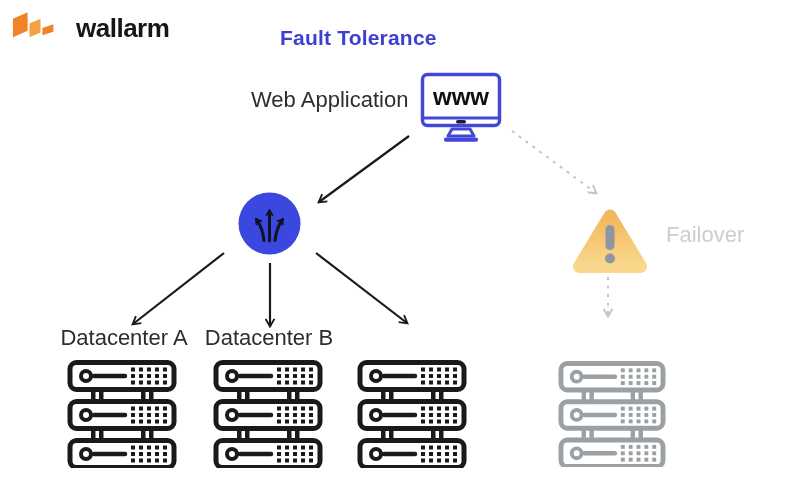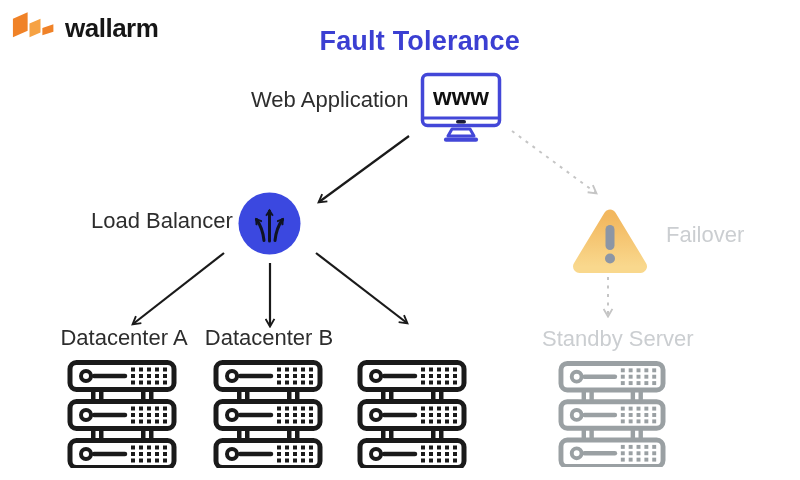--- a/index.html
+++ b/index.html
@@ -5,23 +5,23 @@
   html,body{margin:0;padding:0;background:#fff;}
   .stage{
     position:relative;width:800px;height:480px;overflow:hidden;
     background:var(--background,#fff);
     font-family:"Liberation Sans",sans-serif;
   }
   .arrow-layer{position:absolute;inset:0;pointer-events:none;}
   .lbl{position:absolute;font-size:22px;line-height:22px;color:var(--label-text);white-space:nowrap;}
   .lbl.inactive{color:var(--inactive-text-gray);text-align:center;}
   .ctr{text-align:center;}
-  .page-title{position:absolute;left:280px;top:26px;width:240px;text-align:right;
-    font-size:27px;font-weight:bold;color:var(--title-blue);letter-spacing:.2px;}
-  .logo{position:absolute;left:12px;top:9px;display:flex;align-items:center;gap:7px;height:38px;}
+  .page-title{position:absolute;left:280px;top:26px;width:240px;text-align:left;
+    font-size:21px;font-weight:bold;color:var(--title-blue);letter-spacing:.2px;}
+  .logo{position:absolute;left:12px;top:9px;display:flex;align-items:center;gap:18px;height:38px;}
   .logo-text{font-size:26px;font-weight:bold;color:#161616;letter-spacing:-.5px;}
   .icon{position:absolute;display:block;}
   .server{color:var(--ink);}
   .server.inactive{color:var(--inactive-icon-gray);}
 </style>
 </head>
 <body>
 
 <div class="stage">
 
@@ -102,21 +102,20 @@
   <div class="lbl" style="left:251px;top:89px">Web Application</div>
   <svg class="icon" style="left:420px;top:71px" width="82" height="72" viewBox="0 0 82 72">
     <rect x="2.5" y="3.5" width="77" height="51" rx="5" fill="#fff" style="stroke:var(--monitor-blue)" stroke-width="3.5"></rect>
     <line x1="3" y1="47" x2="79" y2="47" style="stroke:var(--monitor-blue)" stroke-width="3"></line>
     <rect x="36" y="49" width="10" height="3.6" rx="1.8" fill="#1c1d3a"></rect>
     <path d="M32,58 L50,58 L54,65 L28,65 Z" fill="#fff" style="stroke:var(--monitor-blue)" stroke-width="3" stroke-linejoin="round"></path>
     <line x1="26" y1="68.7" x2="56" y2="68.7" style="stroke:var(--monitor-blue)" stroke-width="4.2" stroke-linecap="round"></line>
     <text x="41" y="33.5" text-anchor="middle" font-family="Liberation Sans, sans-serif" font-size="24" font-weight="bold" fill="#101010">www</text>
   </svg>
 
-  <div class="lbl" style="left:91px;top:210px">Load Balancer</div>
   <svg class="icon" style="left:238px;top:192px" width="63" height="63" viewBox="0 0 63 63">
     <defs>
       <marker id="m-lb" viewBox="0 0 8 8" refX="5.5" refY="4" markerWidth="2.8" markerHeight="2.8" orient="auto">
         <path d="M1,0.8 L6,4 L1,7.2" fill="none" stroke="#0f1322" stroke-width="1.8"></path>
       </marker>
     </defs>
     <circle cx="31.5" cy="31.5" r="31" style="fill:var(--circle-blue)"></circle>
     <g fill="none" stroke="#0f1322" stroke-width="3" stroke-linecap="round">
       <path d="M31.5,49 V19" marker-end="url(#m-lb)"></path>
       <path d="M26,48.5 C25,39 22.5,33 18.5,27.5" marker-end="url(#m-lb)"></path>
@@ -143,18 +142,17 @@
         <stop offset="0" style="stop-color:var(--amber-top)"></stop>
         <stop offset="1" style="stop-color:var(--amber-bottom)"></stop>
       </linearGradient>
     </defs>
     <path d="M39,10 L69.5,60.5 H8.5 Z" fill="url(#amber)" stroke="url(#amber)" stroke-width="13" stroke-linejoin="round"></path>
     <rect x="34.5" y="19" width="9" height="25" rx="4.5" style="fill:var(--slate-gray)"></rect>
     <circle cx="39" cy="52.5" r="5" style="fill:var(--slate-gray)"></circle>
   </svg>
   <div class="lbl inactive" style="left:666px;top:224px">Failover</div>
 
-  <div class="lbl inactive ctr" style="left:542px;top:328px;width:141px">Standby Server</div>
   <svg class="icon server inactive" style="left:558px;top:361px" width="108" height="106" viewBox="0 0 110 108">
       <use href="#server-stack"></use>
     </svg>
 
 </div>
 
 </body></html>

